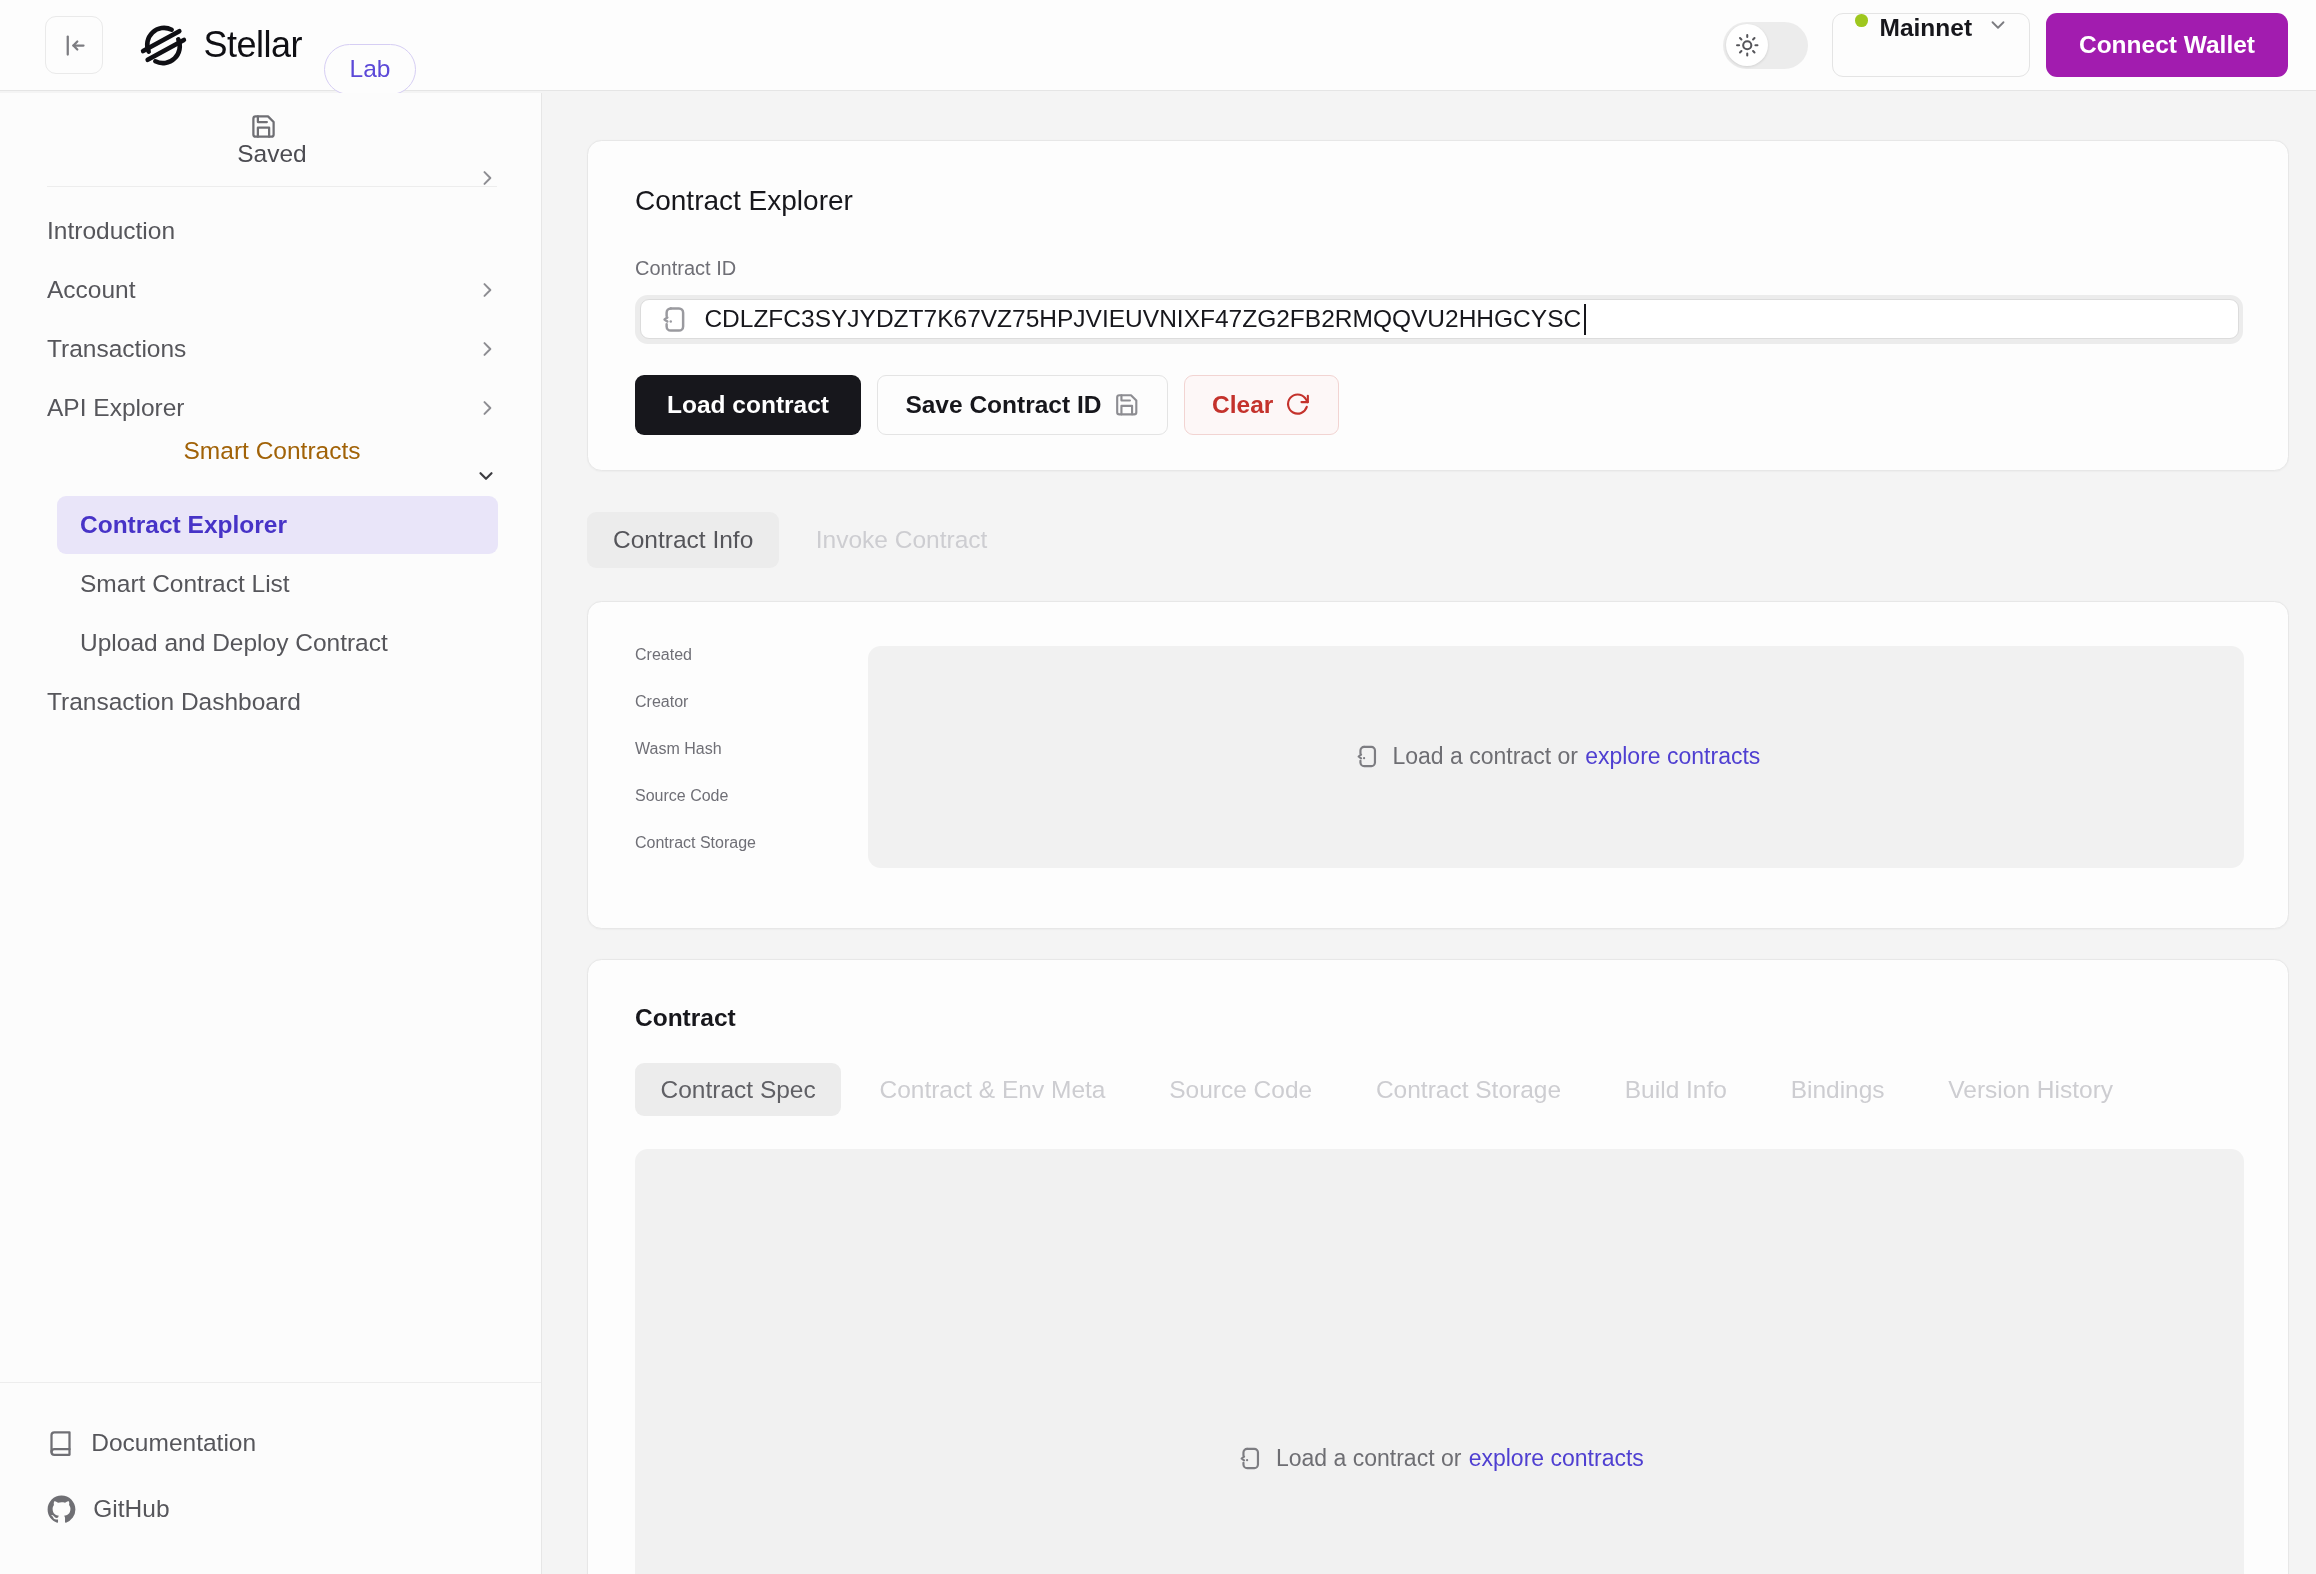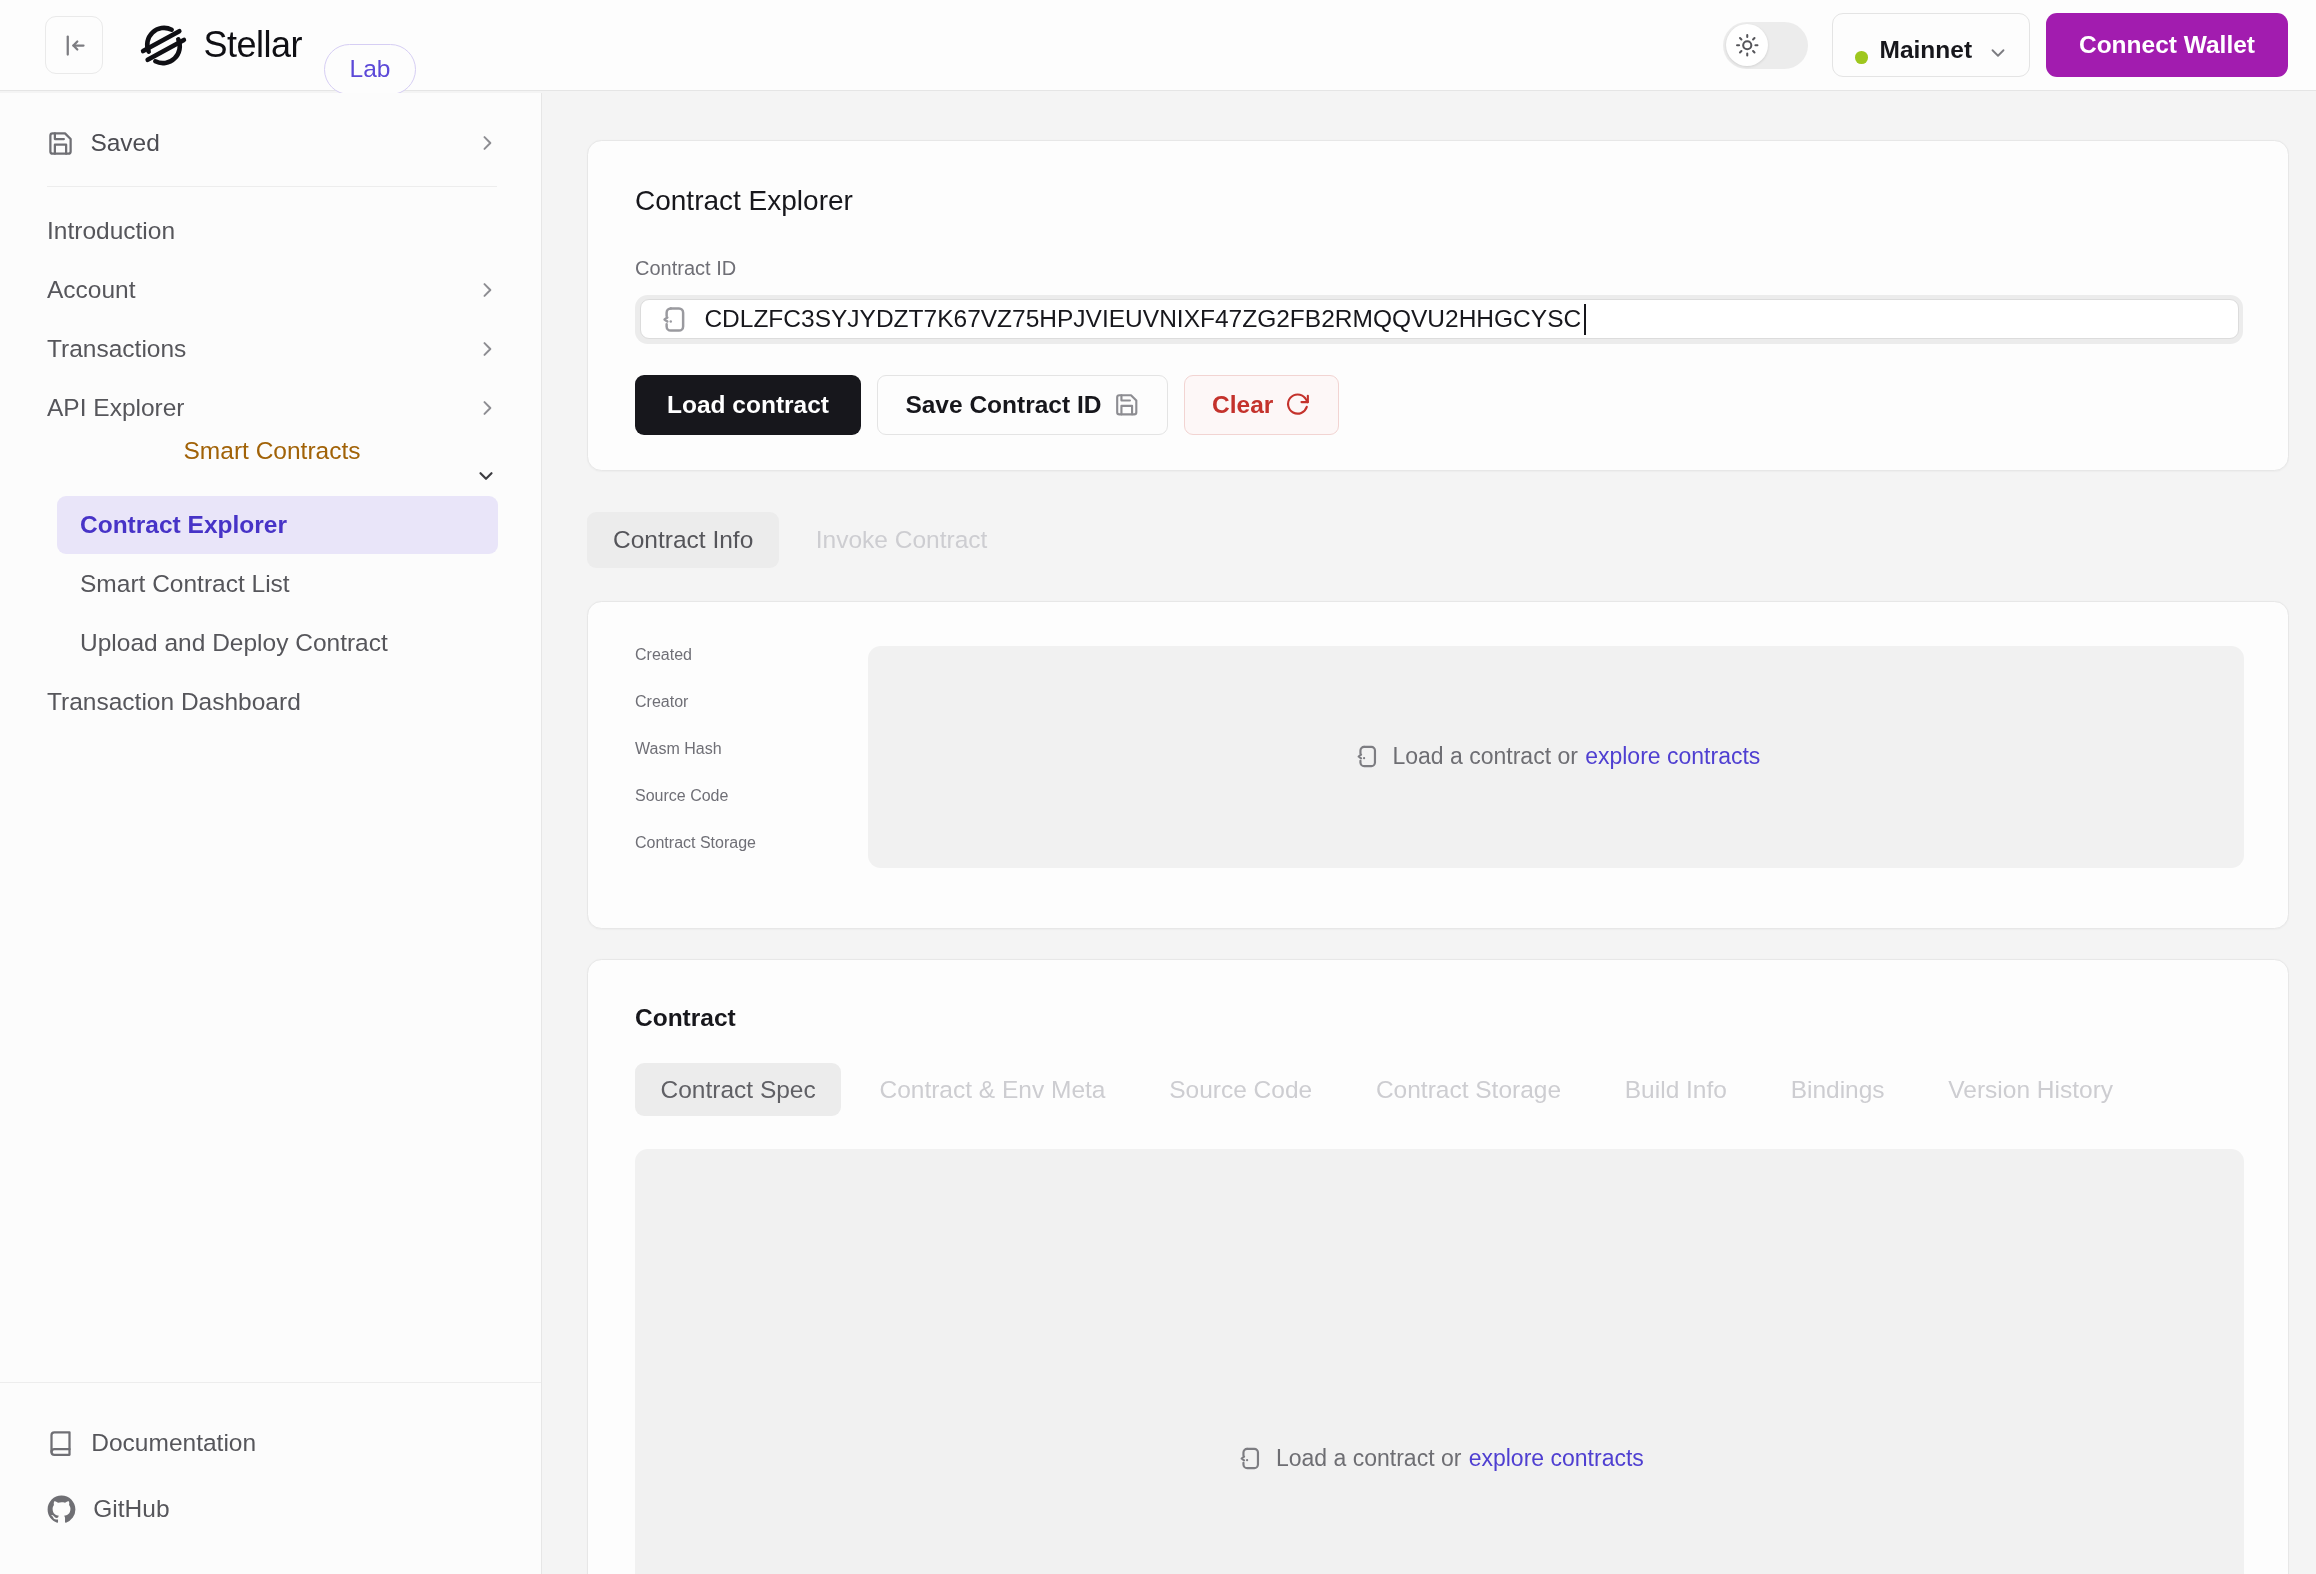--- a/index.html
+++ b/index.html
@@ -33,21 +33,21 @@
     width:85px; height:47px; border-radius:23.6px; background:#ececec;
     position:relative; cursor:pointer; margin-right:23.6px;
   }
   .theme-knob {
     position:absolute; left:2.7px; top:2.7px; width:42px; height:42px; border-radius:50%;
     background:#ffffff; box-shadow:0 0.9px 2.7px rgba(0,0,0,.12);
     display:flex; align-items:center; justify-content:center; color:#55555a;
   }
   .network-select {
     height:64px; border:1.8px solid #e4e4e4; border-radius:11px; background:#fdfdfd;
-    display:flex; align-items:flex-end; padding:0 20px 12px 22px; cursor:pointer; margin-right:16.4px;
+    display:flex; align-items:flex-start; padding:0 20px 0 22px; cursor:pointer; margin-right:16.4px;
   }
   .network-dot { width:12.7px; height:12.7px; border-radius:50%; margin-right:11.8px; }
   .network-label { font-size:24.5px; font-weight:700; color:#17171c; margin-right:14.5px; }
   .connect-wallet {
     height:64px; border:none; border-radius:11px; background:#a21caf; color:#ffffff;
     font-size:24.5px; font-weight:700; padding:0 33px; cursor:pointer;
     font-family:inherit;
   }
 
   
@@ -55,21 +55,21 @@
     position:absolute; top:93px; left:0; bottom:0; width:542px;
     background:#fcfcfc; border-right:1.8px solid #e6e6e6;
     display:flex; flex-direction:column;
   }
   .side-nav { flex:1; padding-top:20px; overflow:hidden; }
   .side-row {
     height:59px; display:flex; align-items:center;
     padding:0 44px 0 47px; font-size:24.5px; color:#56565b; cursor:pointer;
   }
   .side-row .chev { margin-left:auto; color:#8d8d92; }
-  .saved-row { height:60px; color:#4c4c52; }
+  .saved-row { height:60px; color:#4c4c52;flex-direction:column; }
   .saved-row .row-icon { color:#6f6f74; margin-right:16.4px; display:flex; }
   .side-divider { border-top:1.8px solid #ededed; margin:12.7px 44px 14.5px 47px; }
   .side-row.section-open { color:#a16207;flex-direction:column; }
   .sub-row { padding-left:80px; }
   .active-pill {
     margin:0 43px 0 57px; height:58px; border-radius:9px; background:#e9e5f9;
     display:flex; align-items:center; padding-left:23px;
     font-size:24.5px; font-weight:700; color:#4733c7; cursor:pointer;
   }
   .side-footer { border-top:1.8px solid #ededed; padding:27px 44px 33px 47px; }

